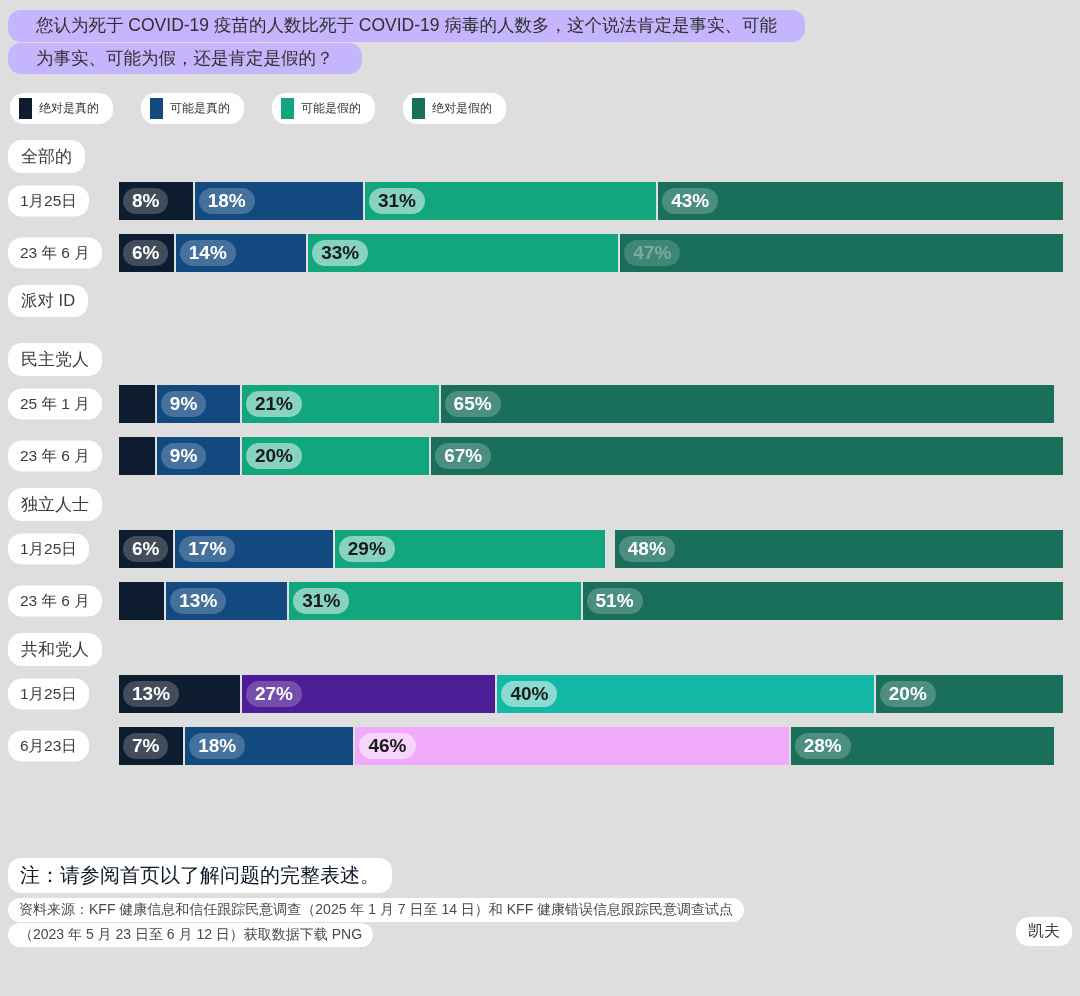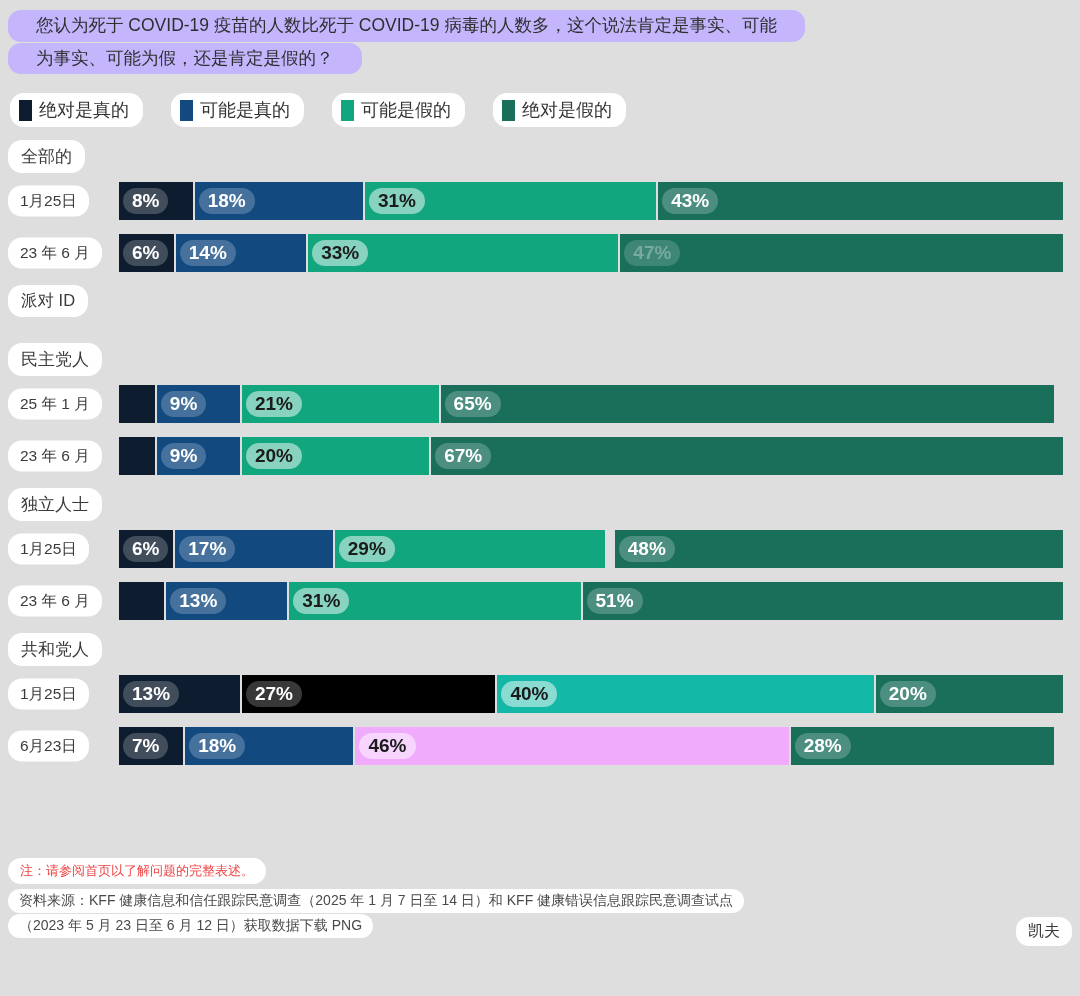--- a/index.html
+++ b/index.html
@@ -40,21 +40,21 @@
     position:absolute; left:10px; top:93px;
     display:flex; align-items:center;
   }
   .lg-item {
     display:flex; align-items:center;
     background:#fff; border-radius:14px;
     padding:5px 14px 5px 9px;
     margin-right:28px;
   }
   .lg-sw { width:13px; height:21px; margin-right:7px; flex:0 0 auto; }
-  .lg-tx { font-size:18px; color:#333; white-space:nowrap; }
+  .lg-tx { font-size:12px; color:#333; white-space:nowrap; }
 
   
   #chart { position:absolute; left:0; top:140px; width:984px; }
   .grp-title { margin:0 0 0 8px; }
   .grp-title .pill { font-size:17px; padding:5px 13px; }
 
   .sub-title { margin:0 0 0 8px; }
   .sub-title .pill { font-size:16.5px; padding:5px 13px; }
 
   .row { position:relative; height:40px; margin-bottom:12px; }
@@ -82,21 +82,21 @@
   .val.onTeal  { color:#1b1b1b; background:rgba(255,255,255,0.50); }
   .val.onGreen { color:#fff; background:rgba(255,255,255,0.22); }
   .val.faded   { color:rgba(255,255,255,0.30); background:rgba(255,255,255,0.16); }
 
   .spacer { height:26px; }
 
   
   #footer { position:absolute; left:8px; top:858px; width:900px; }
   #footer .note {
     display:table; background:#fff; border-radius:13px;
-    font-size:13px; color:#ef4444; padding:4px 12px; margin-bottom:5px;
+    font-size:20px; color:#0f172a; padding:4px 12px; margin-bottom:5px;
     white-space:nowrap;
   }
   #footer .src {
     display:table; background:#fff; border-radius:12px;
     font-size:14px; color:#4a4a4a; padding:3px 11px; margin-bottom:1px;
     white-space:nowrap;
   }
   #brand {
     position:absolute; right:8px; top:917px;
     background:#fff; border-radius:13px;
@@ -236,21 +236,21 @@
       </div>
     </div>
     <div class="grp-title"><span class="pill">共和党人</span></div>
     <div style="height: 8px;"></div>
     <div class="row">
       <span class="row-lbl pill">1月25日</span>
       <div class="bar" style="width: 946px;">
         <div class="seg" title="绝对是真的 13%" style="background: rgb(13, 28, 47); width: 13%;">
           <span class="val onDark">13%</span>
         </div>
-        <div class="seg" title="可能是真的 27%" style="background: #000000; width: 27%;">
+        <div class="seg" title="可能是真的 27%" style="background: #4c1d95; width: 27%;">
           <span class="val onDark">27%</span>
         </div>
         <div class="seg" title="可能是假的 40%" style="background: #14b8a6; width: 40%;">
           <span class="val onTeal">40%</span>
         </div>
         <div class="seg" title="绝对是假的 20%" style="background: rgb(26, 111, 91); width: 20%;">
           <span class="val onGreen">20%</span>
         </div>
       </div>
     </div>

